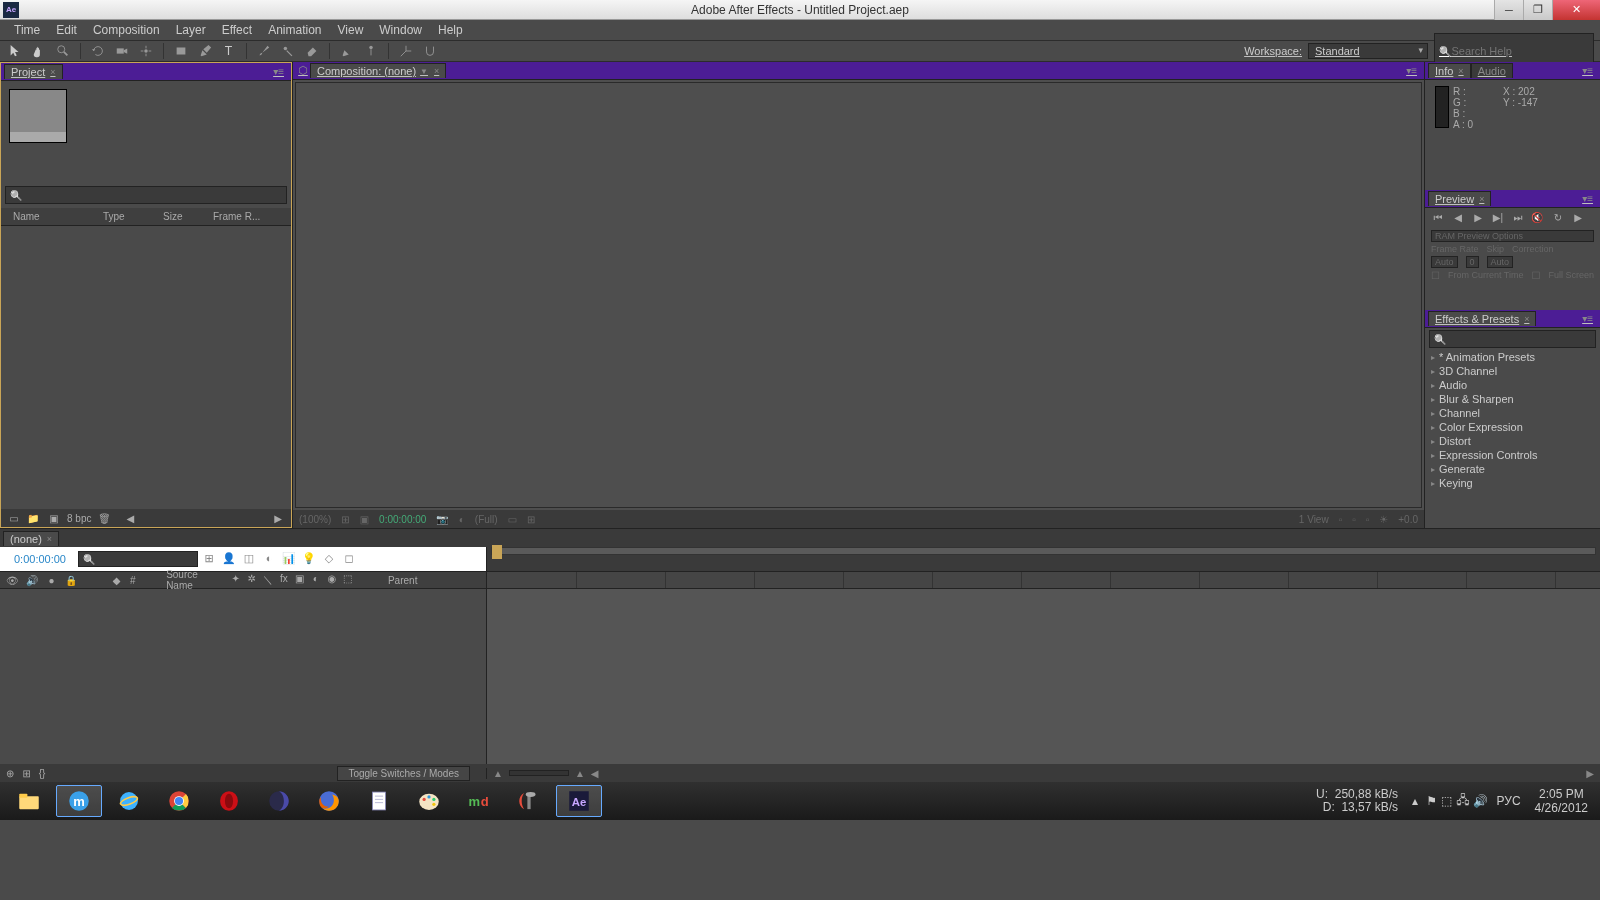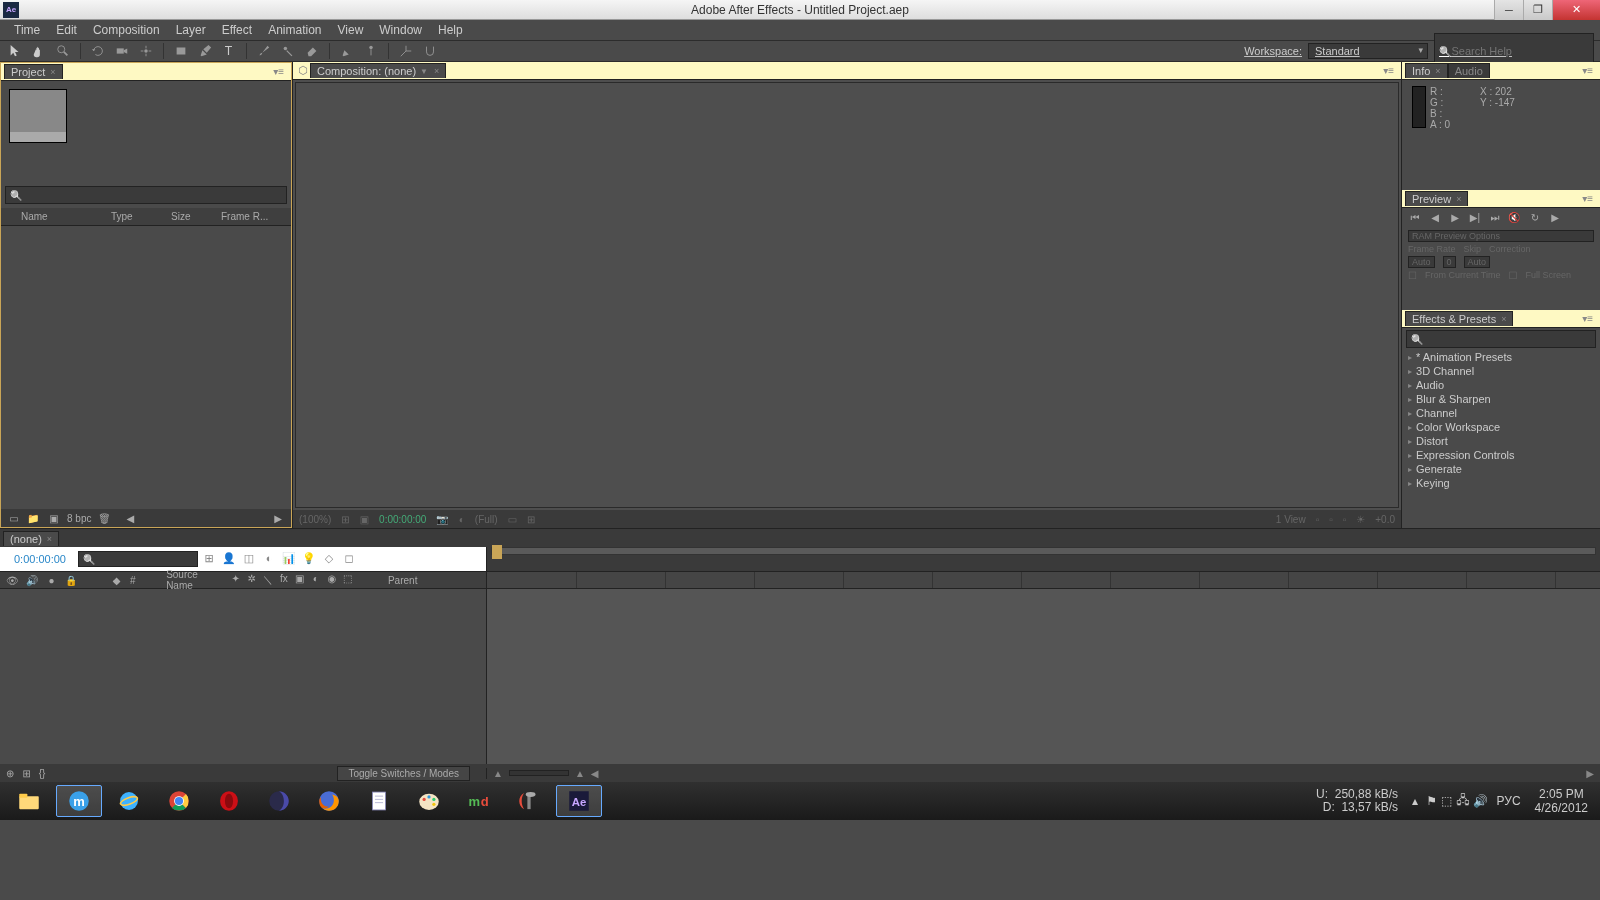--- a/index.html
+++ b/index.html
@@ -20,46 +20,46 @@
 .toolbar .tool svg { width:14px; height:14px; }
 .toolbar .divider { width:1px; height:16px; background:#333; margin:0 2px; }
 .toolbar .right { margin-left:auto; display:flex; align-items:center; gap:6px;text-decoration:underline; }
 .workspace-label { color:#ccc; font-size:11px; }
 .workspace-dd { background:#3a3a3a; border:1px solid #222; color:#ccc; padding:1px 24px 1px 6px; position:relative; font-size:11px; width:120px; }
 .workspace-dd::after { content:"▾"; position:absolute; right:4px; color:#aaa; font-size:9px; }
 .search-help { background:#3a3a3a; border:1px solid #222; display:flex; align-items:center; padding:11px 4px; width:160px; }
 .search-help input { background:transparent; border:none; color:#ccc; font-size:11px; width:100%; outline:none; }
 
 .workarea { display:flex; height:466px; }
-.panel-tab { height:18px; background:#fef9c3; display:flex; align-items:center; padding:0 3px; border-bottom:1px solid #222; }
+.panel-tab { height:18px; background:#4c1d95; display:flex; align-items:center; padding:0 3px; border-bottom:1px solid #222;text-decoration:underline; }
 .tab { background:#4a4a4a; padding:1px 6px; font-size:11px; color:#ccc; border:1px solid #222; border-bottom:none; display:flex; align-items:center; gap:3px; }
 .tab.inactive { background:#3a3a3a; color:#888; }
 .tab .x { font-size:9px; color:#888; margin-left:2px; }
 .panel-menu { margin-left:auto; color:#888; font-size:10px; padding:0 4px; }
 
 .project { width:292px; background:#4a4a4a; border:1px solid #c9a557; border-right:1px solid #c9a557; display:flex; flex-direction:column; }
 .proj-thumb-area { height:105px; padding:8px; }
 .proj-thumb { width:58px; height:54px; background:#888; border:1px solid #000; position:relative; }
 .proj-thumb::after { content:""; position:absolute; bottom:0; left:0; right:0; height:10px; background:#aaa; }
 .proj-search { height:18px; background:#3a3a3a; border:1px solid #222; margin:0 4px; display:flex; align-items:center; padding:0 4px; font-size:10px; color:#888; }
-.proj-cols { height:18px; background:#3f3f3f; display:flex; align-items:center; font-size:10px; color:#aaa; border-bottom:1px solid #222; padding-left:20px; margin-top:4px; }
+.proj-cols { height:18px; background:#3f3f3f; display:flex; align-items:center; font-size:10px; color:#aaa; border-bottom:1px solid #222; padding-left:12px; margin-top:4px; }
 .proj-cols span:nth-child(1){ width:90px; }
 .proj-cols span:nth-child(2){ width:60px; }
 .proj-cols span:nth-child(3){ width:50px; }
 .proj-list { flex:1; background:#4a4a4a; position:relative; }
 .proj-footer { height:18px; background:#3a3a3a; display:flex; align-items:center; gap:6px; padding:0 6px; font-size:10px; color:#aaa; }
 .proj-footer .ic { width:14px; height:12px; display:flex; align-items:center; justify-content:center; }
 
 .comp { flex:1; background:#4e4e4e; display:flex; flex-direction:column; border-left:1px solid #222; }
 .comp .panel-tab .tab { display:flex; align-items:center; gap:4px; }
 .comp-area { flex:1; background:#4e4e4e; border:1px solid #2a2a2a; margin:2px; }
 .comp-footer { height:18px; background:#3a3a3a; display:flex; align-items:center; gap:10px; padding:0 6px; font-size:10px; color:#666; }
 .comp-footer .itm { display:flex; align-items:center; gap:2px; }
 
-.rightcol { width:199px; background:#4a4a4a; display:flex; flex-direction:column; border-left:1px solid #222; }
+.rightcol { width:176px; background:#4a4a4a; display:flex; flex-direction:column; border-left:1px solid #222; }
 .info-panel { height:128px; }
 .info-body { padding:6px 10px; display:flex; font-size:10px; color:#aaa; gap:30px; }
 .preview-panel { height:120px; }
 .preview-ctrls { display:flex; gap:6px; padding:4px 6px; color:#aaa; }
 .preview-ctrls .pc { width:14px; text-align:center; font-size:10px; }
 .preview-opts { padding:0 6px; font-size:10px; color:#666; }
 .preview-opts .lbl { color:#666; font-size:9px; }
 .preview-opts .row { display:flex; gap:8px; margin:2px 0; }
 .preview-opts .dd { background:#3a3a3a; border:1px solid #222; padding:0 3px; font-size:9px; color:#666; }
 .effects-panel { flex:1; display:flex; flex-direction:column;text-align:center; }
@@ -371,21 +371,21 @@
       </div>
       <div class="fx-search">
           <span class="mag-icon"></span>
         </div>
       <div class="fx-list">
         <div class="fx-item">* Animation Presets</div>
         <div class="fx-item">3D Channel</div>
         <div class="fx-item">Audio</div>
         <div class="fx-item">Blur &amp; Sharpen</div>
         <div class="fx-item">Channel</div>
-        <div class="fx-item">Color Workspace</div>
+        <div class="fx-item">Color Expression</div>
         <div class="fx-item">Distort</div>
         <div class="fx-item">Expression Controls</div>
         <div class="fx-item">Generate</div>
         <div class="fx-item">Keying</div>
       </div>
     </div>
   </div>
 </div>
 
 <div class="timeline">

